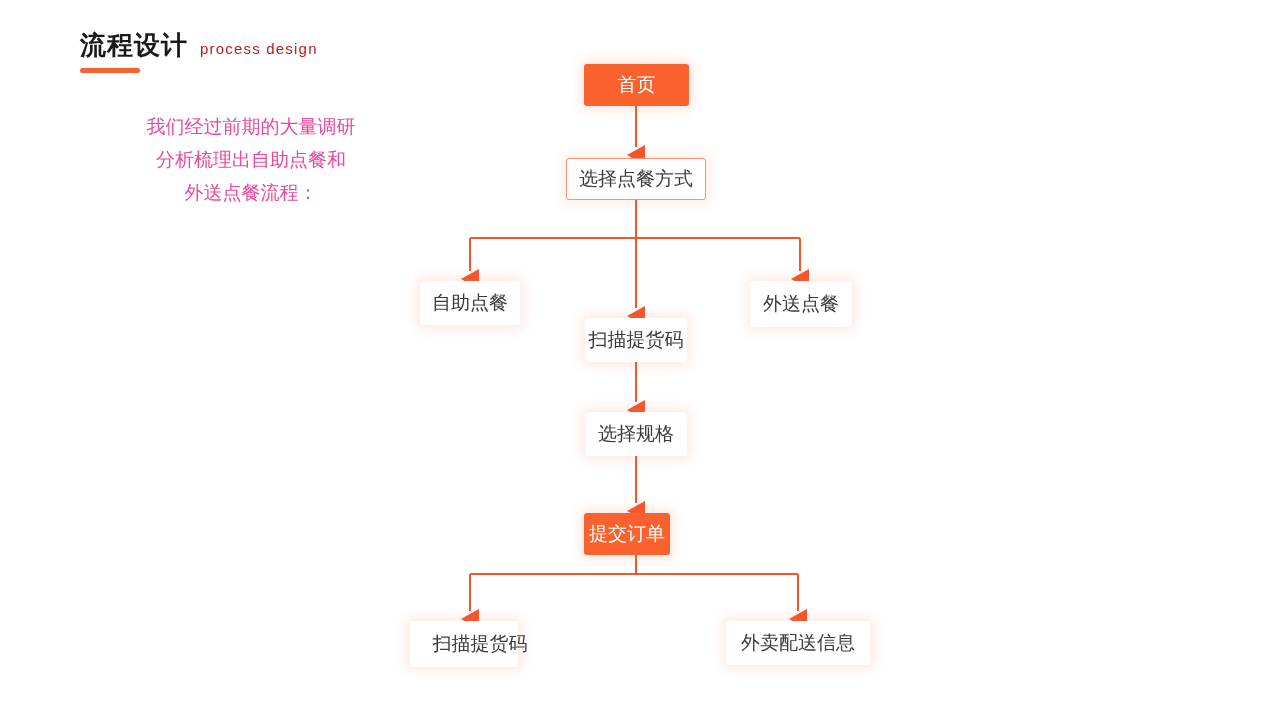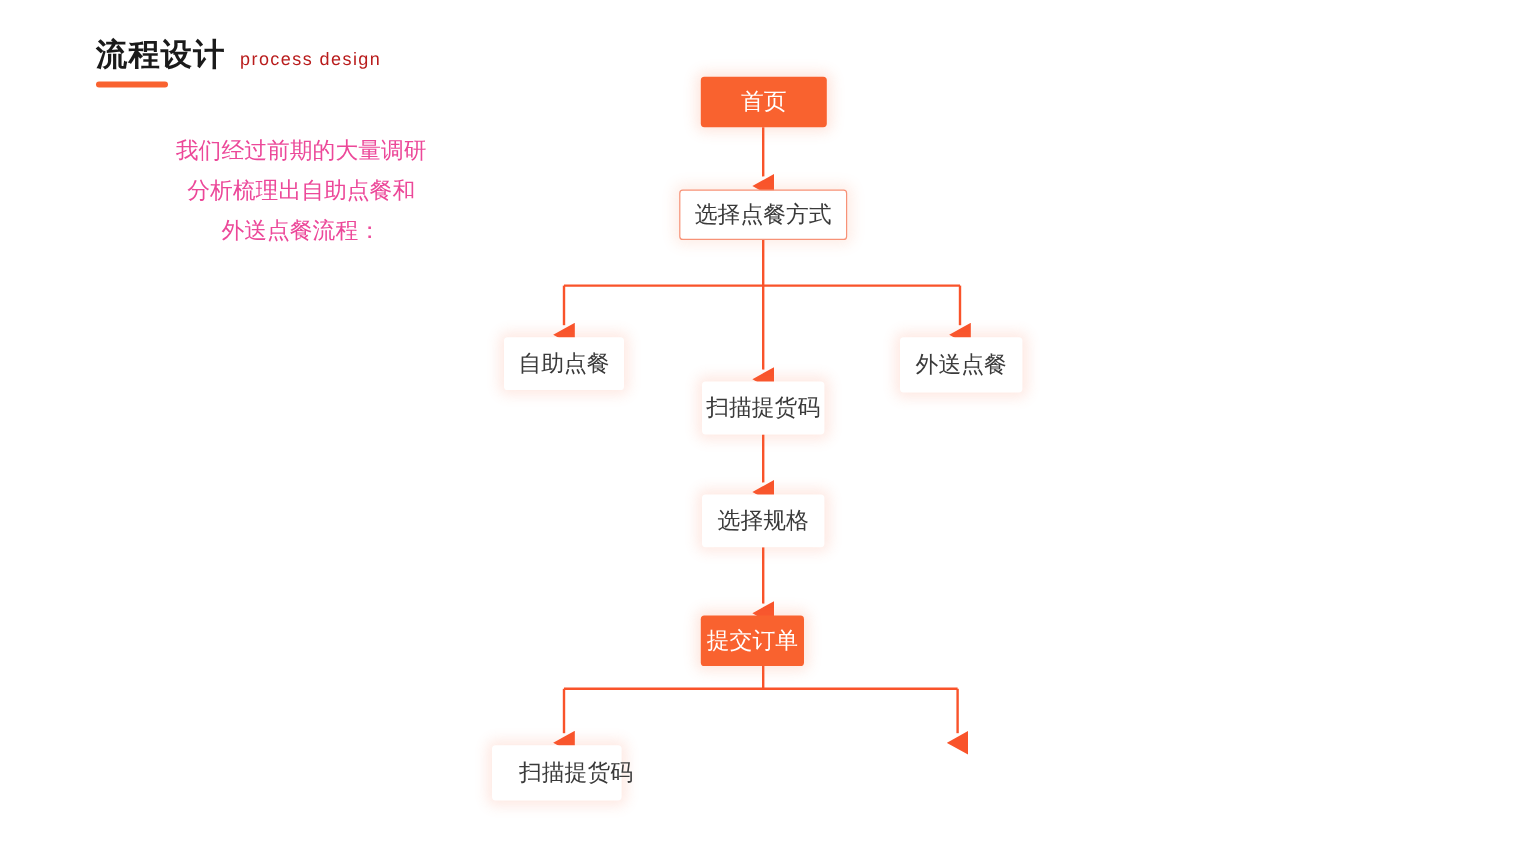--- a/index.html
+++ b/index.html
@@ -158,14 +158,15 @@
   </svg>
 
   <div class="node filled" style="left:584px; top:64px;  width:105px; height:42px;">首页</div>
   <div class="node outlined" style="left:566px; top:158px; width:140px; height:42px;">选择点餐方式</div>
   <div class="node plain" style="left:420px; top:281px; width:100px; height:44px;">自助点餐</div>
   <div class="node plain" style="left:750px; top:281px; width:102px; height:46px;">外送点餐</div>
   <div class="node plain" style="left:585px; top:318px; width:102px; height:44px;">扫描提货码</div>
   <div class="node plain" style="left:585px; top:412px; width:102px; height:44px;">选择规格</div>
   <div class="node filled" style="left:584px; top:513px; width:86px; height:42px;">提交订单</div>
   <div class="node plain" style="left:410px; top:621px; width:108px; height:46px;padding-left:32px;">扫描提货码</div>
+  <div class="node plain" style="left:726px; top:621px; width:144px; height:44px;">外卖配送信息</div>
 
 </div>
 
 </body></html>

